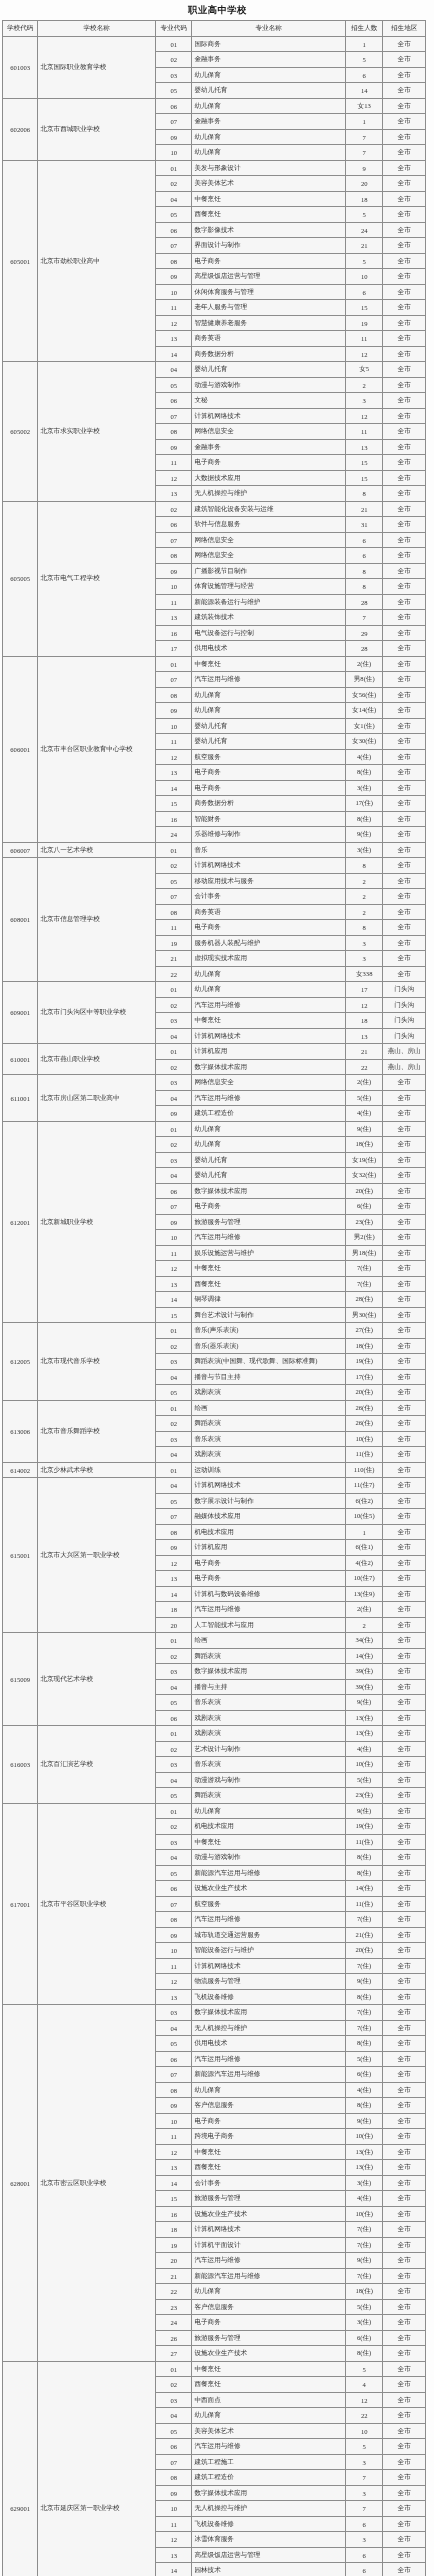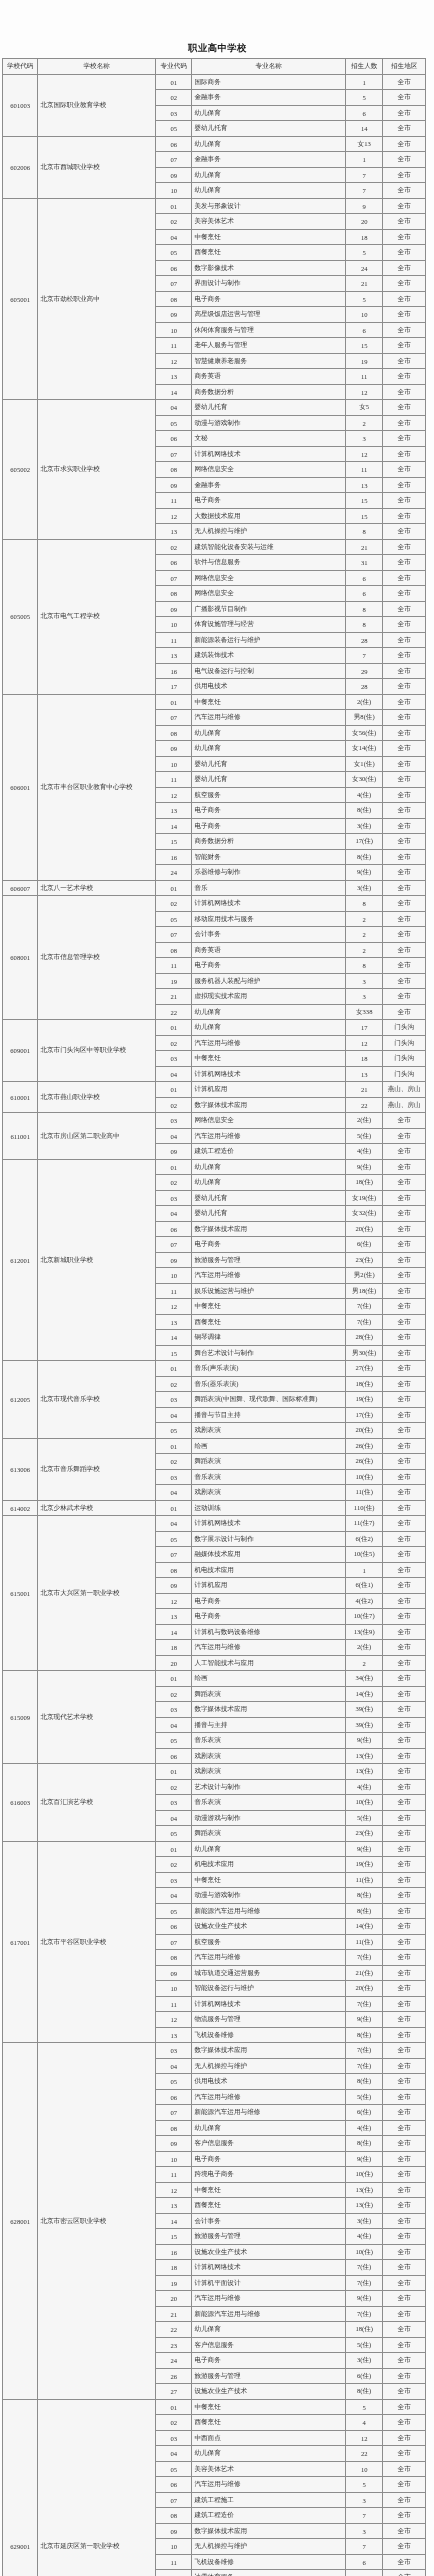--- a/index.html
+++ b/index.html
@@ -9,21 +9,20 @@
     font-family:"Liberation Serif","DejaVu Serif",serif;
     color:#333;
   }
   .page-title {
     text-align:center;
     font-weight:bold;
     font-size:9.3px;
     color:#1a1a1a;
     padding:3.8px 0 3.3px 0;
     letter-spacing:0.5px;
-    margin-top:38px;
   }
   table.adm {
     border-collapse:collapse;
     table-layout:fixed;
     width:423px;
     margin-left:2.2px;
     background:#f6f6f6;
   }
   .adm th, .adm td {
     border:0.5px solid #8c8c8c;

